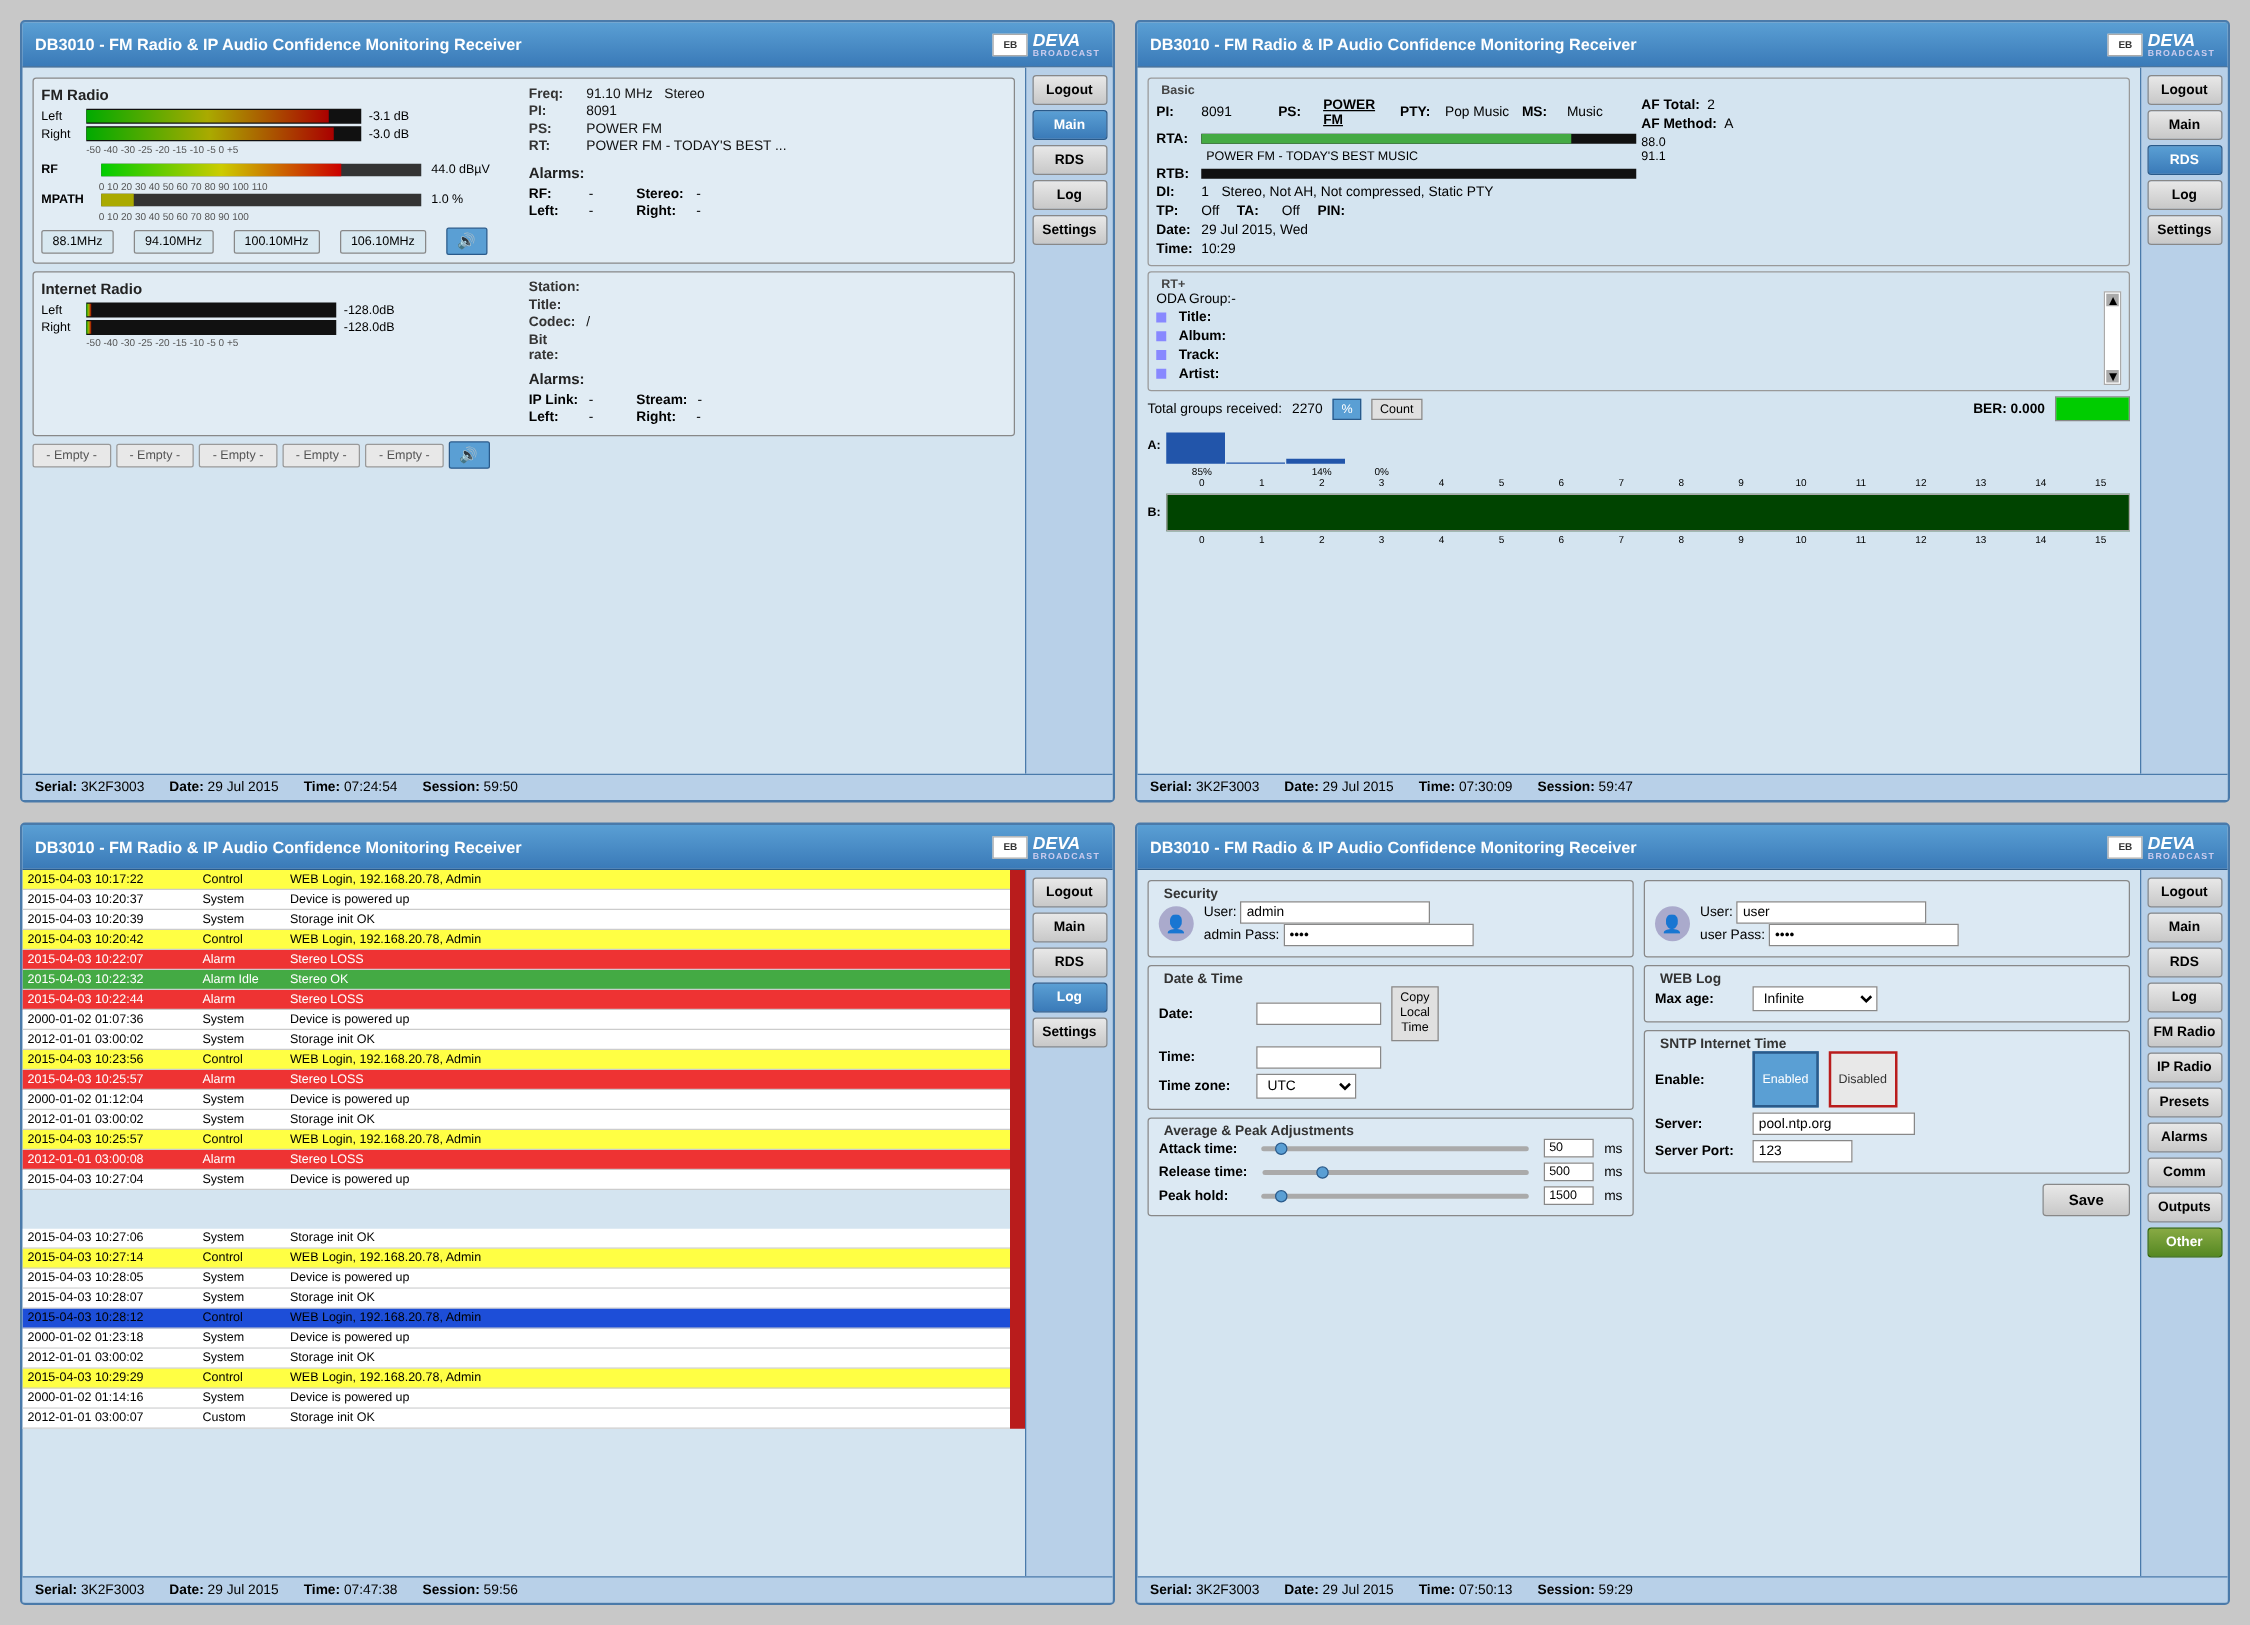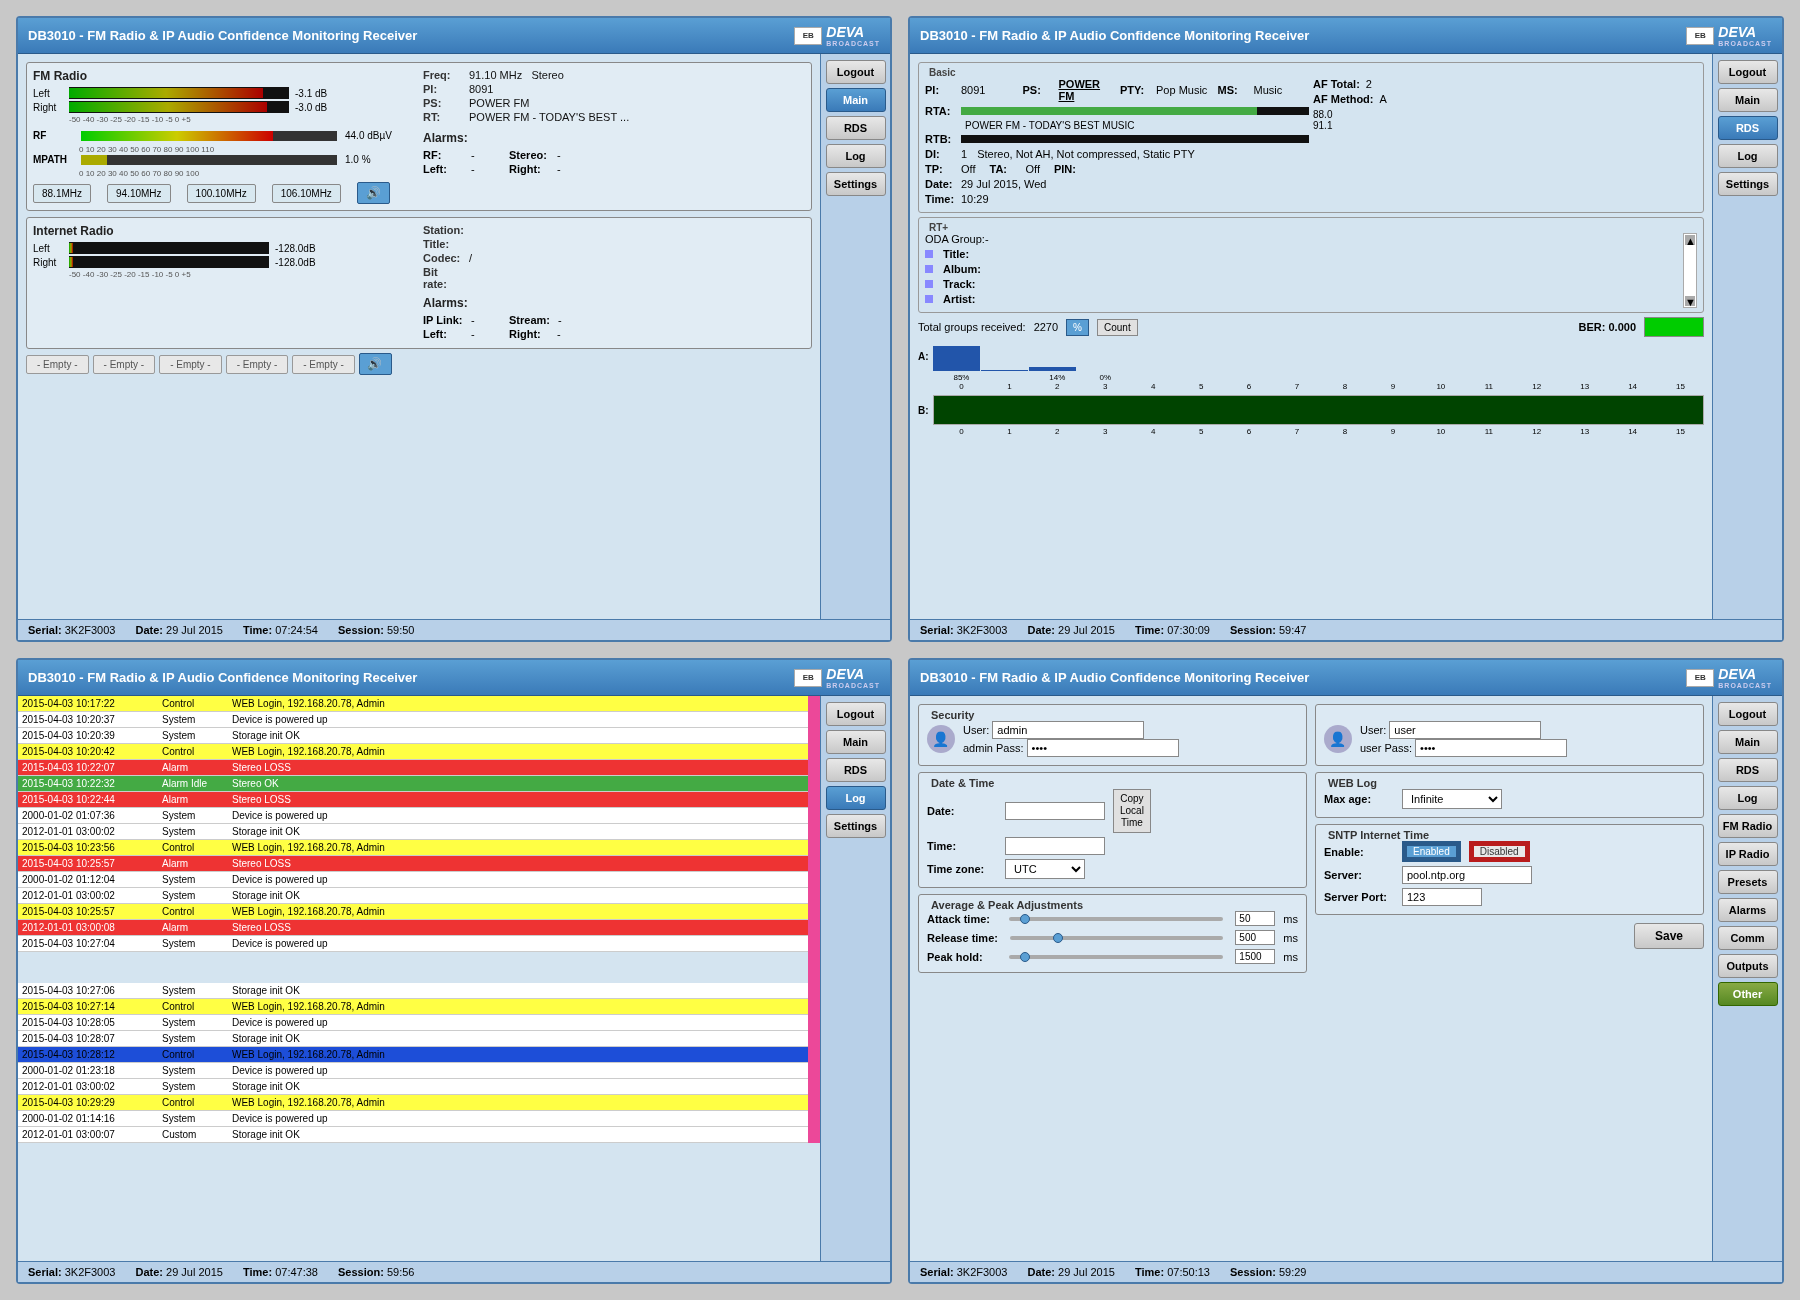--- a/index.html
+++ b/index.html
@@ -338,23 +338,23 @@
       min-width: 80px;
     }
 
     .settings-grid {
       display: grid;
       grid-template-columns: 1fr 1fr;
       gap: 8px;
     }
 
     .toggle-btn {
-      padding: 0 6px;
+      padding: 15px 6px;
       font-size: 10px;
-      border: 5px solid #b91c1c;
+      border: 2px solid #b91c1c;
       cursor: pointer;
     }
 
     .toggle-enabled {
       background: #5a9fd4;
       color: white;
       border-color: #2a5a8a;
     }
 
     .toggle-disabled {
@@ -873,21 +873,21 @@
     <div class="deva-logo">
       <div class="deva-box">EB</div>
       <div>
         <div class="deva-text">DEVA</div>
         <div class="deva-sub">BROADCAST</div>
       </div>
     </div>
   </div>
   <div class="panel-body">
     <div class="panel-content" style="overflow-y:auto; padding:0;">
-      <div id="log-container" style="border-right:12px solid #ec4899; position:relative;">
+      <div id="log-container" style="border-right:12px solid #b91c1c; position:relative;">
       <div style="display: grid; grid-template-columns: 140px 70px 1fr; border-bottom: 1px solid rgb(204, 204, 204); font-size: 10px; background: rgb(255, 255, 68); color: rgb(0, 0, 0);">
     <span style="padding:2px 4px; overflow:hidden; white-space:nowrap;">2015-04-03 10:17:22</span>
     <span style="padding:2px 4px; overflow:hidden; white-space:nowrap;">Control</span>
     <span style="padding:2px 4px; overflow:hidden; white-space:nowrap;">WEB Login, 192.168.20.78, Admin</span>
   </div>
           <div style="display: grid; grid-template-columns: 140px 70px 1fr; border-bottom: 1px solid rgb(204, 204, 204); font-size: 10px; background: rgb(255, 255, 255); color: rgb(0, 0, 0);">
     <span style="padding:2px 4px; overflow:hidden; white-space:nowrap;">2015-04-03 10:20:37</span>
     <span style="padding:2px 4px; overflow:hidden; white-space:nowrap;">System</span>
     <span style="padding:2px 4px; overflow:hidden; white-space:nowrap;">Device is powered up</span>
   </div>

